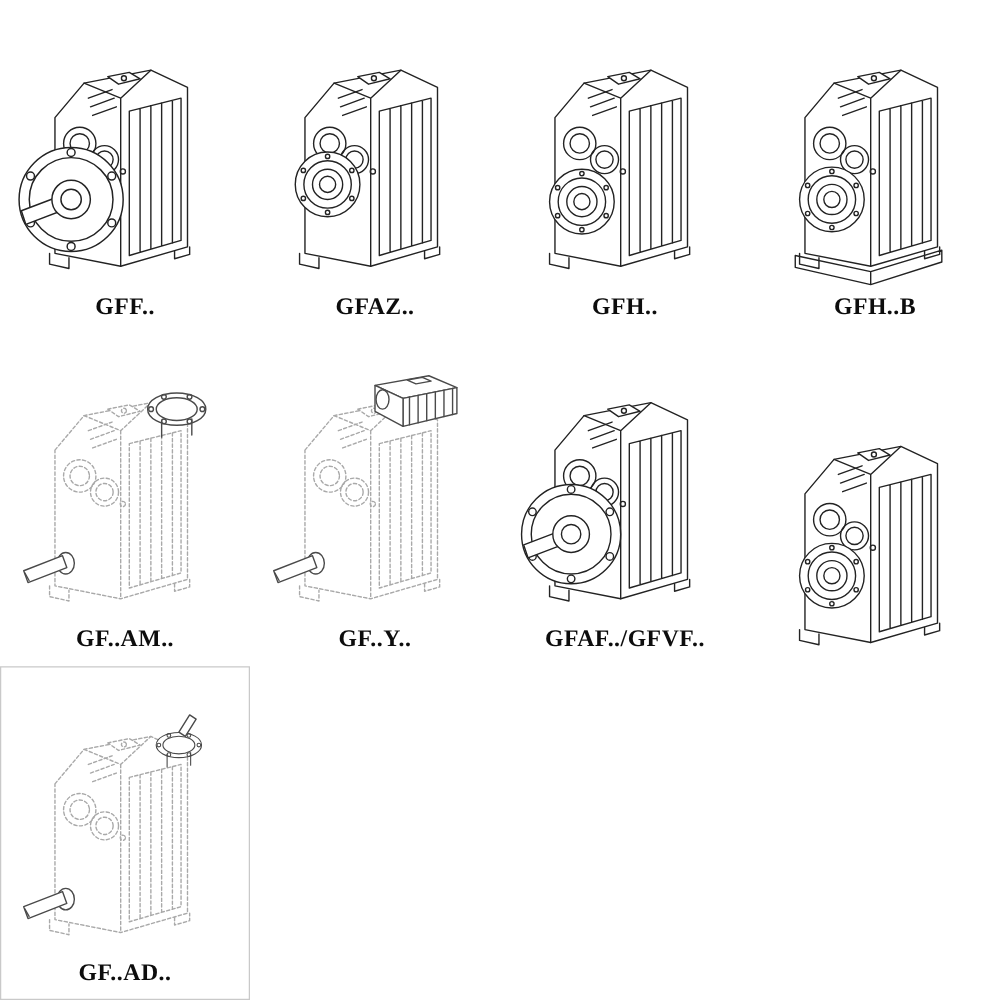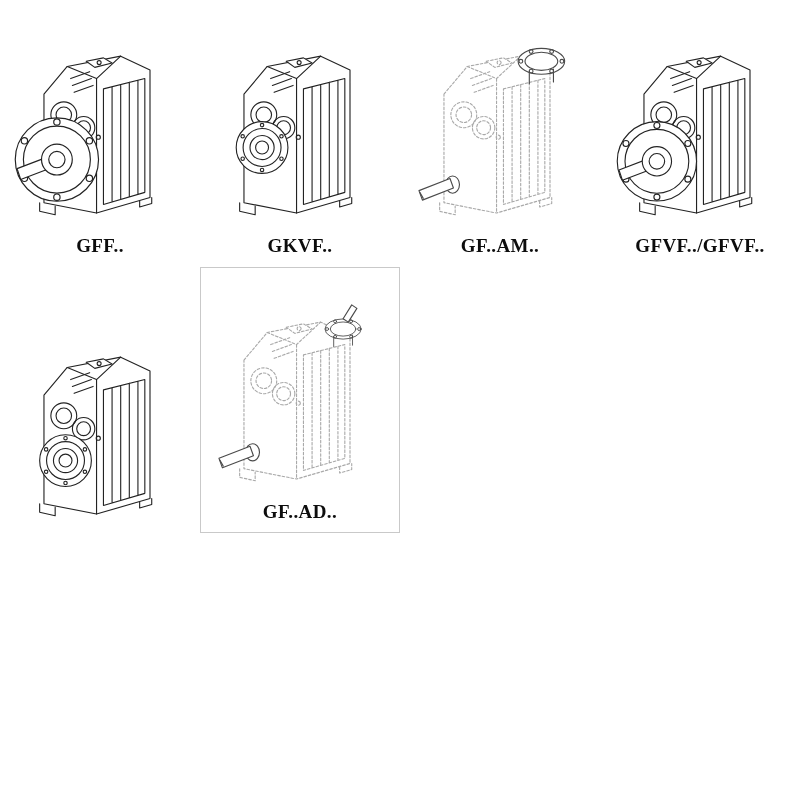--- a/index.html
+++ b/index.html
@@ -117,50 +117,83 @@
   </figure>
 
 
   <figure class="cell">
     <svg class="drawing" viewBox="0 0 200 232">
       <use href="#gbody"></use>
       <g transform="translate(56,134)">
           <use href="#bore"></use>
         </g>
     </svg>
-    <figcaption class="cap">GKVF..</figcaption>
-  </figure>
-
-
-
+    <figcaption class="cap">GFAZ..</figcaption>
+  </figure>
+
+
+  <figure class="cell">
+    <svg class="drawing" viewBox="0 0 200 232">
+      <use href="#gbody"></use>
+      <g transform="translate(60,150)">
+          <use href="#bore"></use>
+        </g>
+    </svg>
+    <figcaption class="cap">GFH..</figcaption>
+  </figure>
+
+  <figure class="cell">
+    <svg class="drawing" viewBox="0 0 200 232">
+      <use href="#gbody"></use>
+      <g transform="translate(60,148)">
+          <use href="#bore"></use>
+        </g>
+      <use href="#baseplate"></use>
+    </svg>
+    <figcaption class="cap">GFH..B</figcaption>
+  </figure>
 
   <figure class="cell">
     <svg class="drawing" viewBox="0 0 200 232">
       <g class="ghost">
           <use href="#gbody"></use>
         </g>
       <g class="hard" transform="translate(148,34)">
           <use href="#topflange"></use>
         </g>
       <g class="hard" transform="translate(42,170)">
           <use href="#shaftout"></use>
         </g>
     </svg>
     <figcaption class="cap">GF..AM..</figcaption>
   </figure>
 
+  <figure class="cell">
+    <svg class="drawing" viewBox="0 0 200 232">
+      <g class="ghost">
+          <use href="#gbody"></use>
+        </g>
+      <g class="hard" transform="translate(100,0)">
+          <use href="#motor"></use>
+        </g>
+      <g class="hard" transform="translate(42,170)">
+          <use href="#shaftout"></use>
+        </g>
+    </svg>
+    <figcaption class="cap">GF..Y..</figcaption>
+  </figure>
 
   <figure class="cell">
     <svg class="drawing" viewBox="0 0 200 232">
       <use href="#gbody"></use>
       <g transform="translate(50,150)">
           <use href="#flange"></use>
         </g>
     </svg>
-    <figcaption class="cap">GFVF../GFVF..</figcaption>
+    <figcaption class="cap">GFAF../GFVF..</figcaption>
   </figure>
 
   <figure class="cell">
     <svg class="drawing" viewBox="0 0 200 232">
       <use href="#gbody"></use>
       <g transform="translate(60,148)">
           <use href="#bore"></use>
         </g>
     </svg>
   </figure>

